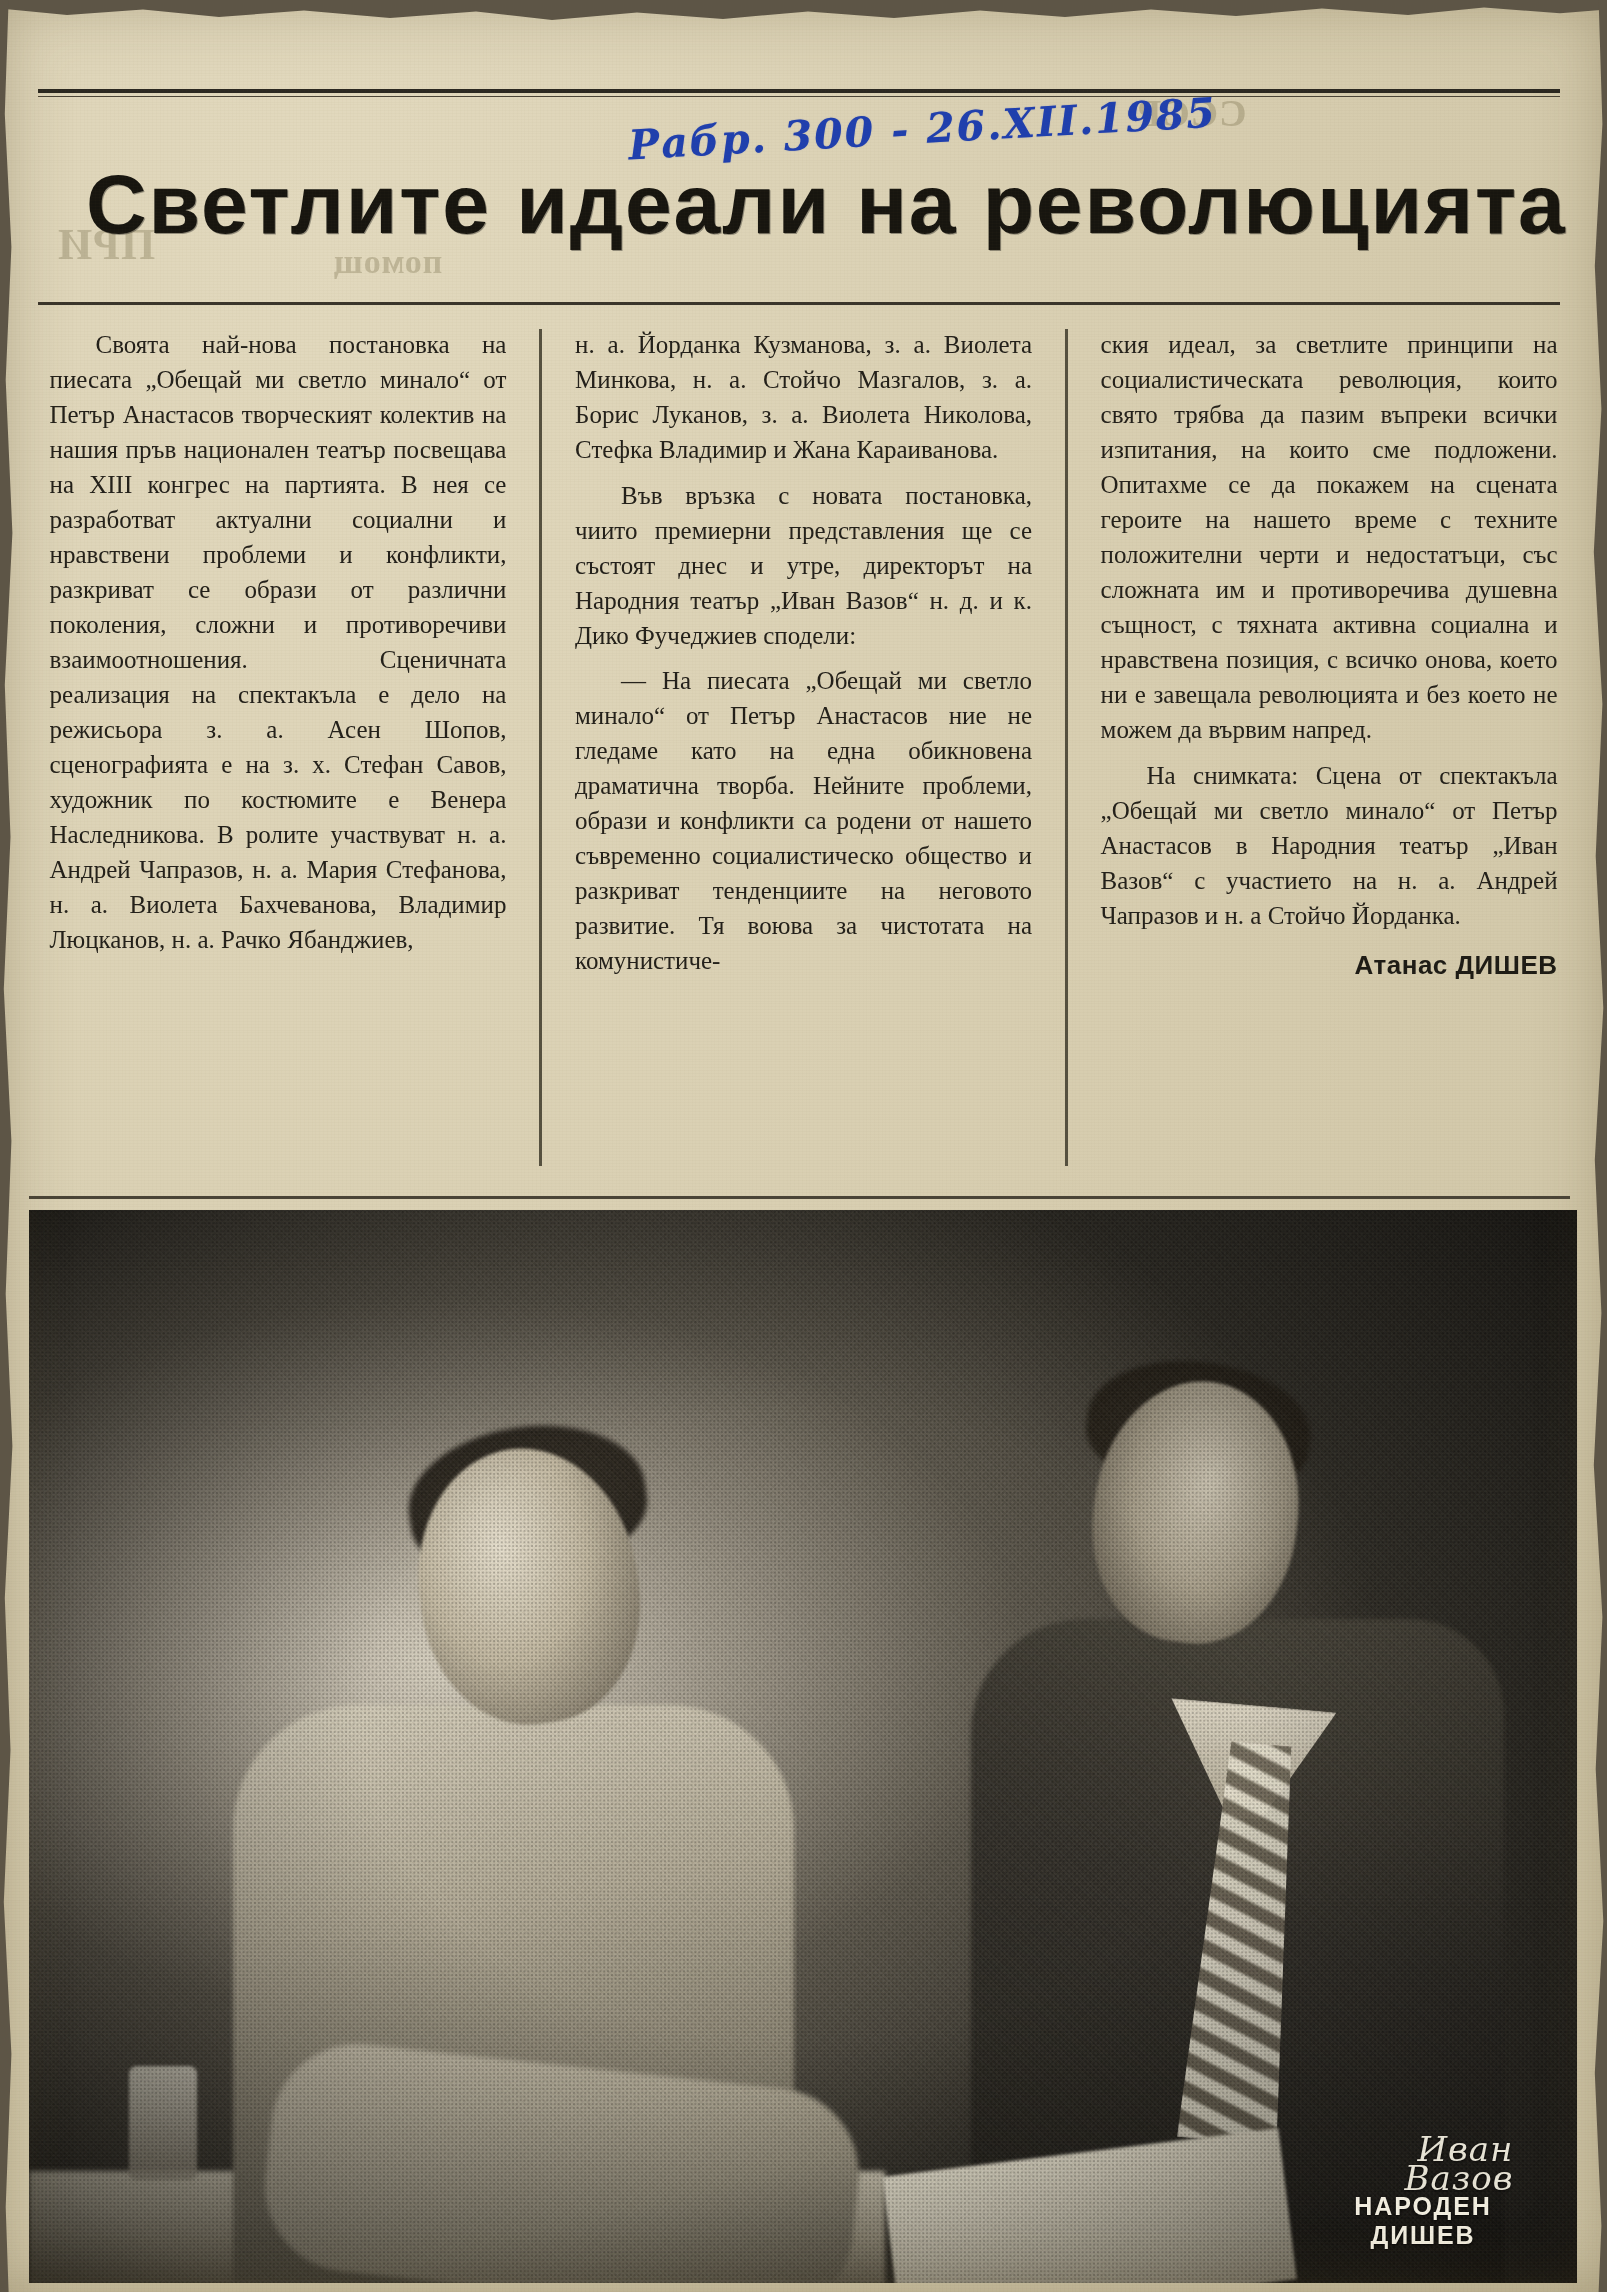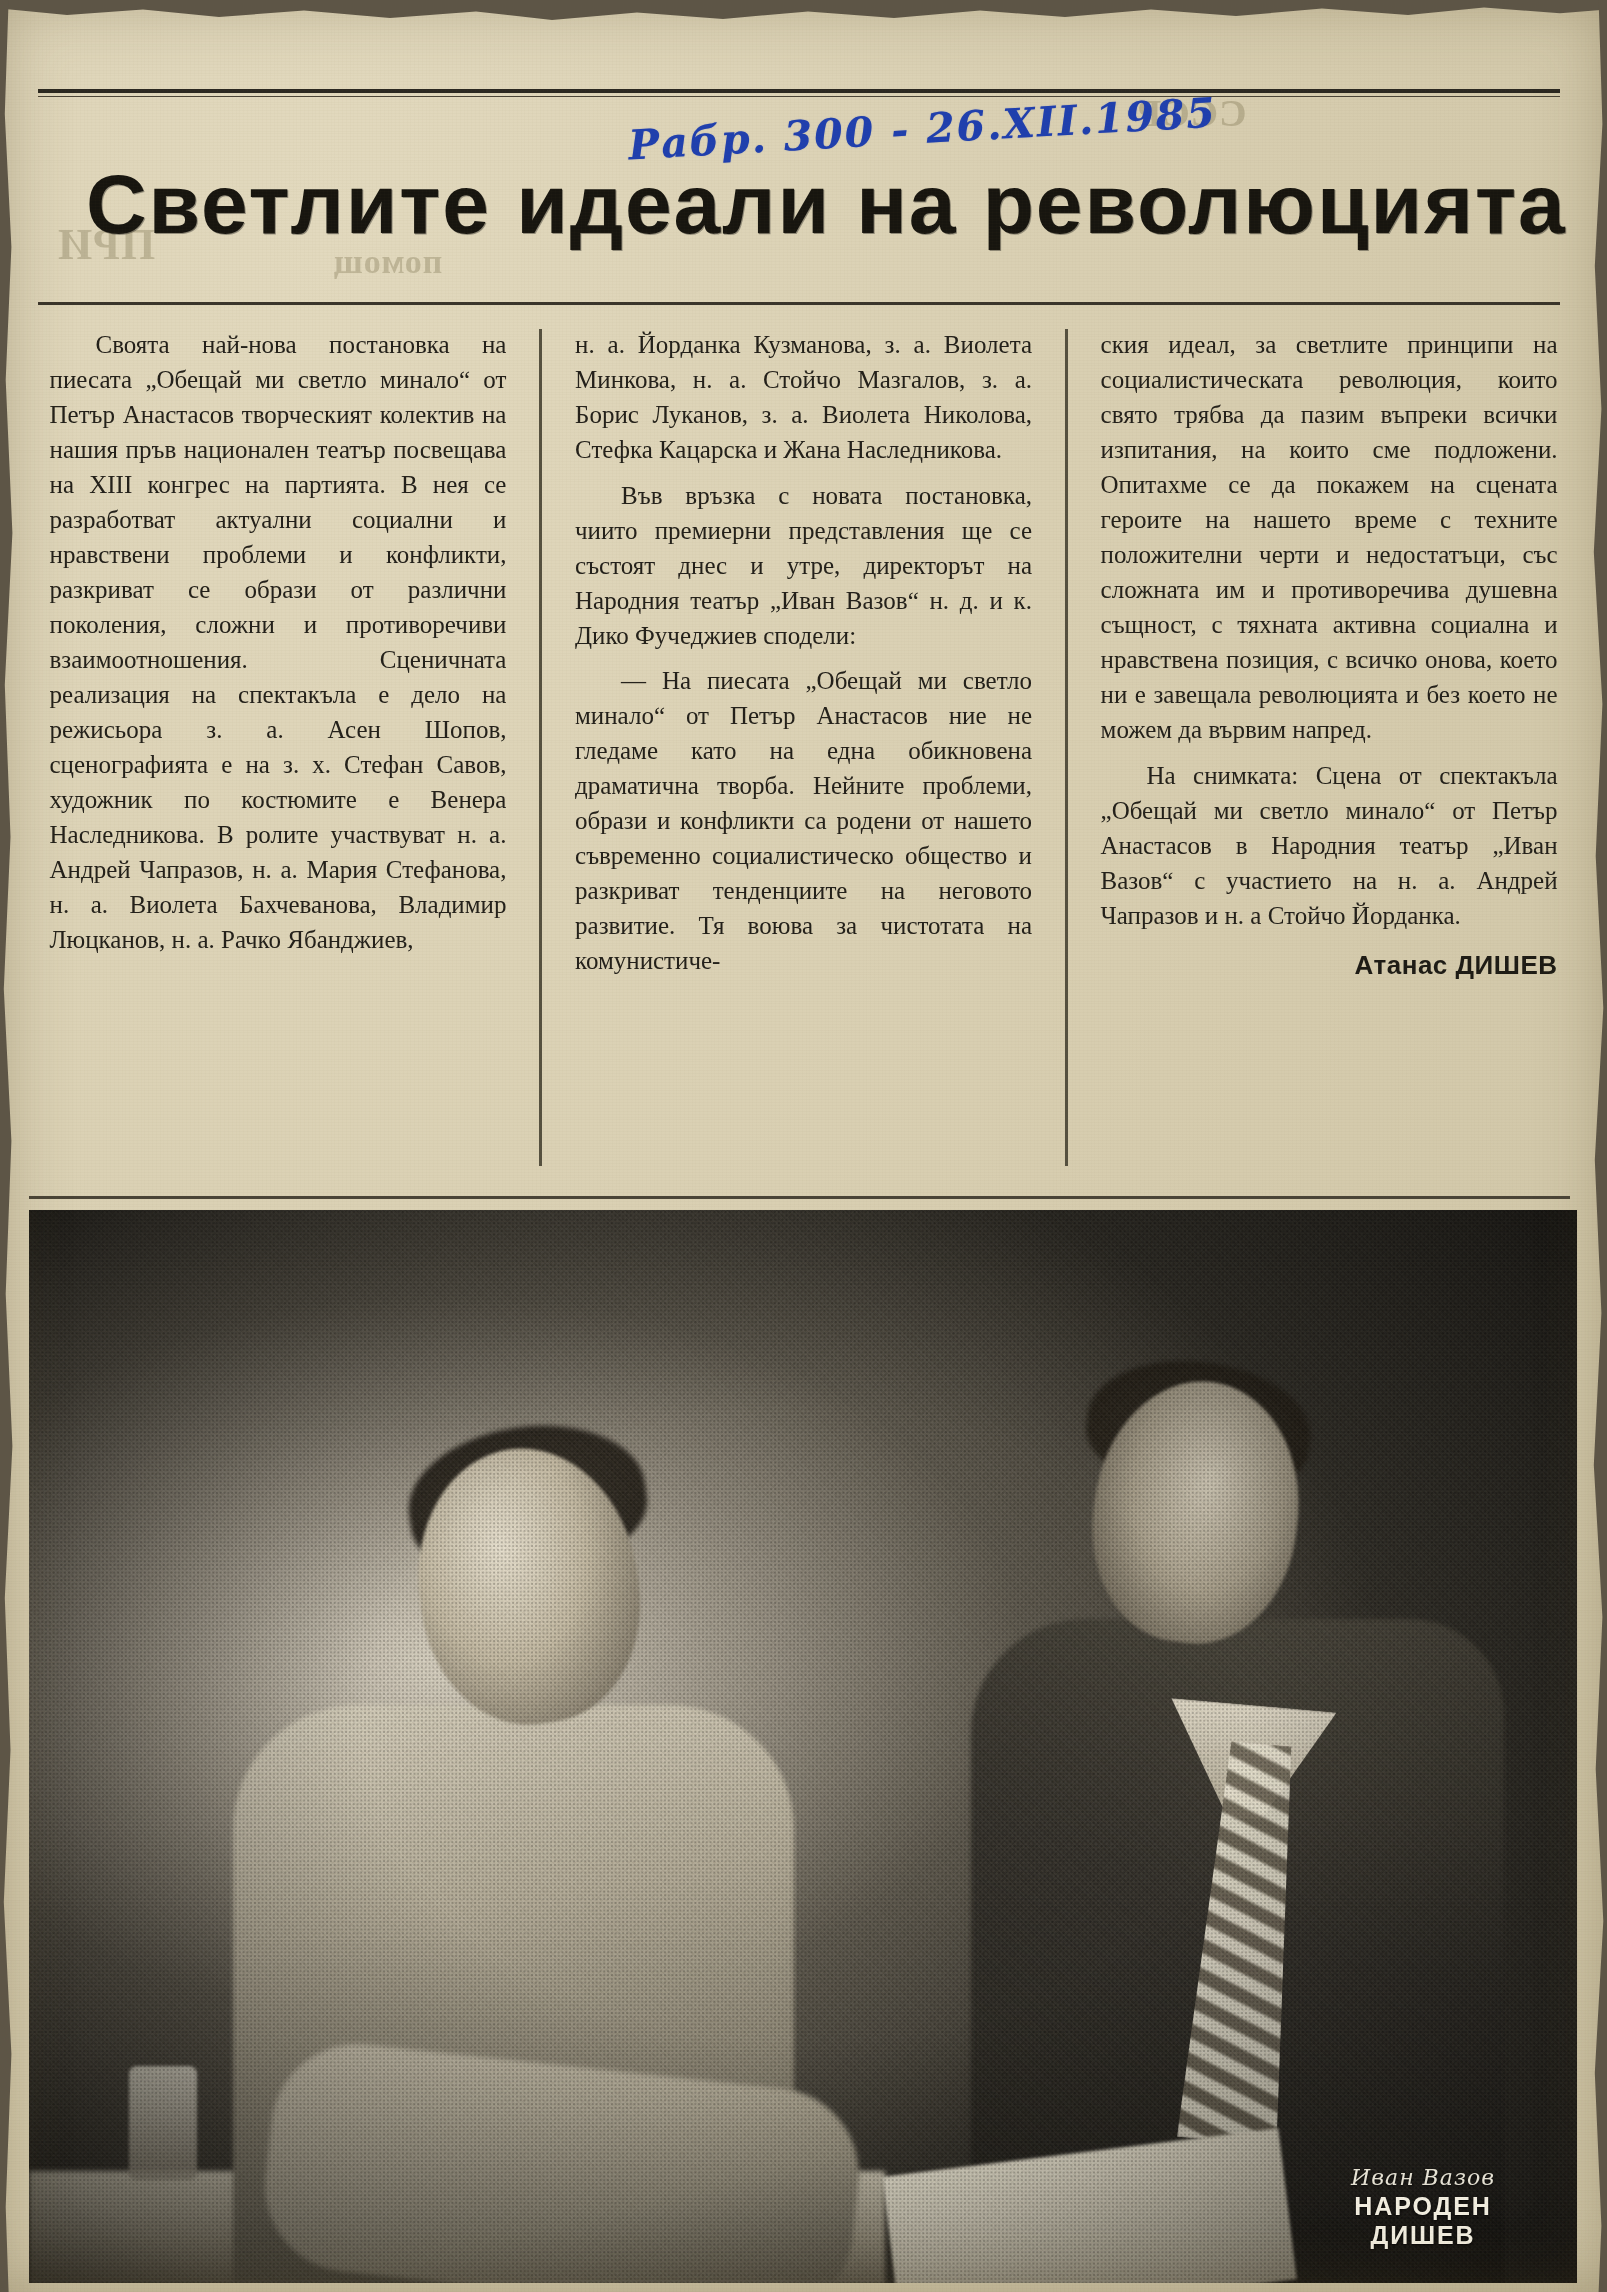--- a/index.html
+++ b/index.html
@@ -354,24 +354,25 @@
     bottom: 34px;
     width: 181px;
     text-align: center;
     color: #f2eee0;
     font-family: "Liberation Sans", sans-serif;
     text-shadow: 0 1px 2.9px rgba(0,0,0,.8);
   }
   .logo-mark {
     font-family: "DejaVu Serif", serif;
     font-style: italic;
-    font-size: 22px;
+    font-size: 34px;
     letter-spacing: 1px;
     line-height: 28.5px;
     opacity: .95;
+    text-align: right;
   }
   .logo-line1 {
     font-size: 25px;
     font-weight: 700;
     letter-spacing: 1.9px;
     line-height: 28.5px;
   }
   .logo-line2 {
     font-size: 25px;
     font-weight: 700;
@@ -397,21 +398,21 @@
 
   <div class="headline">Светлите идеали на революцията</div>
   <div class="headline-rule"></div>
 
   <div class="cols">
     <div class="col">
       <p class="indent">Своята най-нова постановка на пиесата „Обещай ми светло минало“ от Петър Анастасов творческият колектив на нашия пръв национален театър посвещава на XIII конгрес на партията. В нея се разработват актуални социални и нравствени проблеми и конфликти, разкриват се образи от различни поколения, сложни и противоречиви взаимоотношения. Сценичната реализация на спектакъла е дело на режисьора з. а. Асен Шопов, сценографията е на з. х. Стефан Савов, художник по костюмите е Венера Наследникова. В ролите участвуват н. а. Андрей Чапразов, н. а. Мария Стефанова, н. а. Виолета Бахчеванова, Владимир Люцканов, н. а. Рачко Ябанджиев,</p>
     </div>
     <div class="divider"></div>
     <div class="col">
-      <p>н. а. Йорданка Кузманова, з. а. Виолета Минкова, н. а. Стойчо Мазгалов, з. а. Борис Луканов, з. а. Виолета Николова, Стефка Кацарска и Жана Наследникова.</p>
+      <p>н. а. Йорданка Кузманова, з. а. Виолета Минкова, н. а. Стойчо Мазгалов, з. а. Борис Луканов, з. а. Виолета Николова, Стефка Владимир и Жана Караиванова.</p>
       <p class="indent">Във връзка с новата постановка, чиито премиерни представления ще се състоят днес и утре, директорът на Народния театър „Иван Вазов“ н. д. и к. Дико Фучеджиев сподели:</p>
       <p class="indent">— На пиесата „Обещай ми светло минало“ от Петър Анастасов ние не гледаме като на една обикновена драматична творба. Нейните проблеми, образи и конфликти са родени от нашето съвременно социалистическо общество и разкриват тенденциите на неговото развитие. Тя воюва за чистотата на комунистиче-</p>
     </div>
     <div class="divider"></div>
     <div class="col">
       <p>ския идеал, за светлите принципи на социалистическата революция, които свято трябва да пазим въпреки всички изпитания, на които сме подложени. Опитахме се да покажем на сцената героите на нашето време с техните положителни черти и недостатъци, със сложната им и противоречива душевна същност, с тяхната активна социална и нравствена позиция, с всичко онова, което ни е завещала революцията и без което не можем да вървим напред.</p>
       <p class="indent">На снимката: Сцена от спектакъла „Обещай ми светло минало“ от Петър Анастасов в Народния театър „Иван Вазов“ с участието на н. а. Андрей Чапразов и н. а Стойчо Йорданка.</p>
       <div class="byline">Атанас ДИШЕВ</div>
     </div>
   </div>

